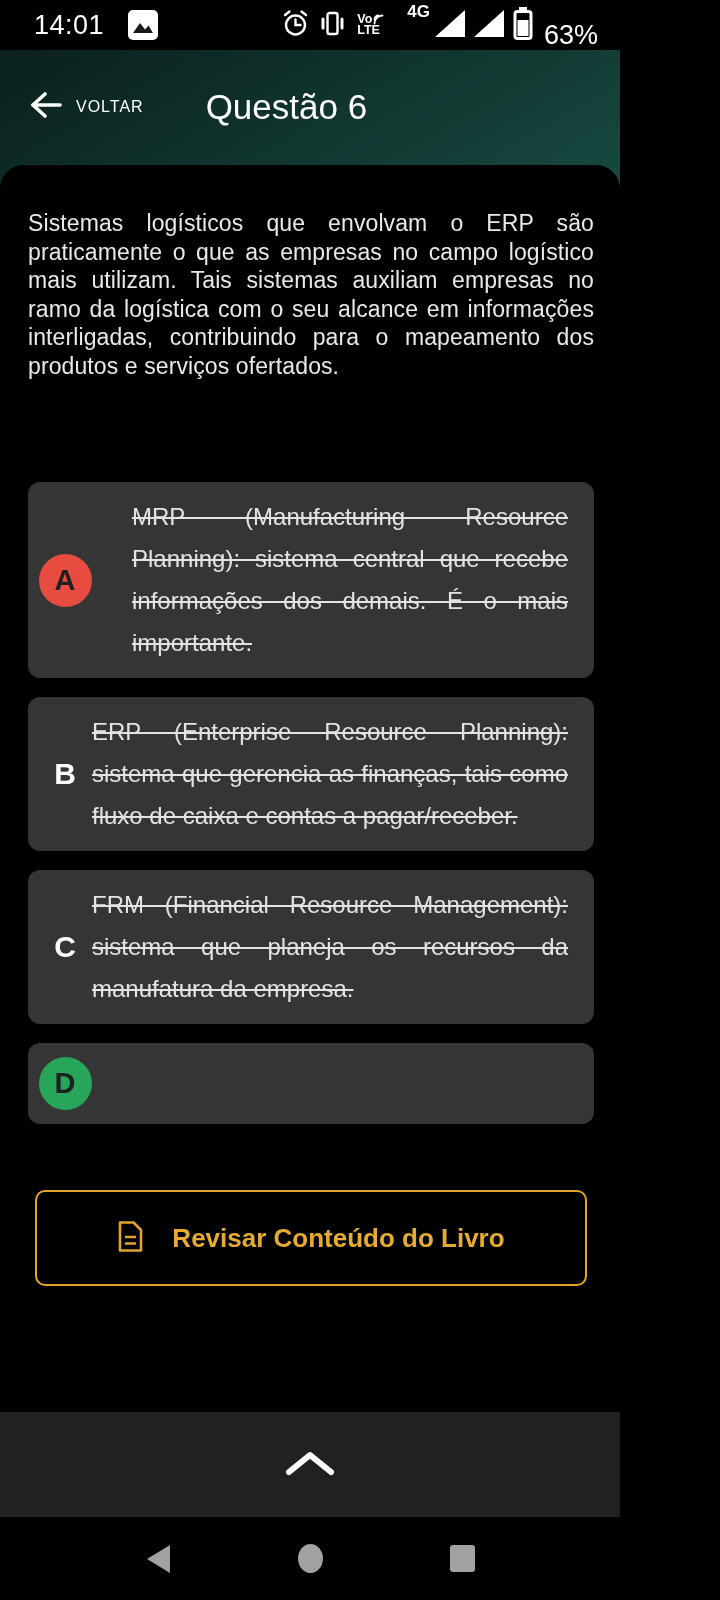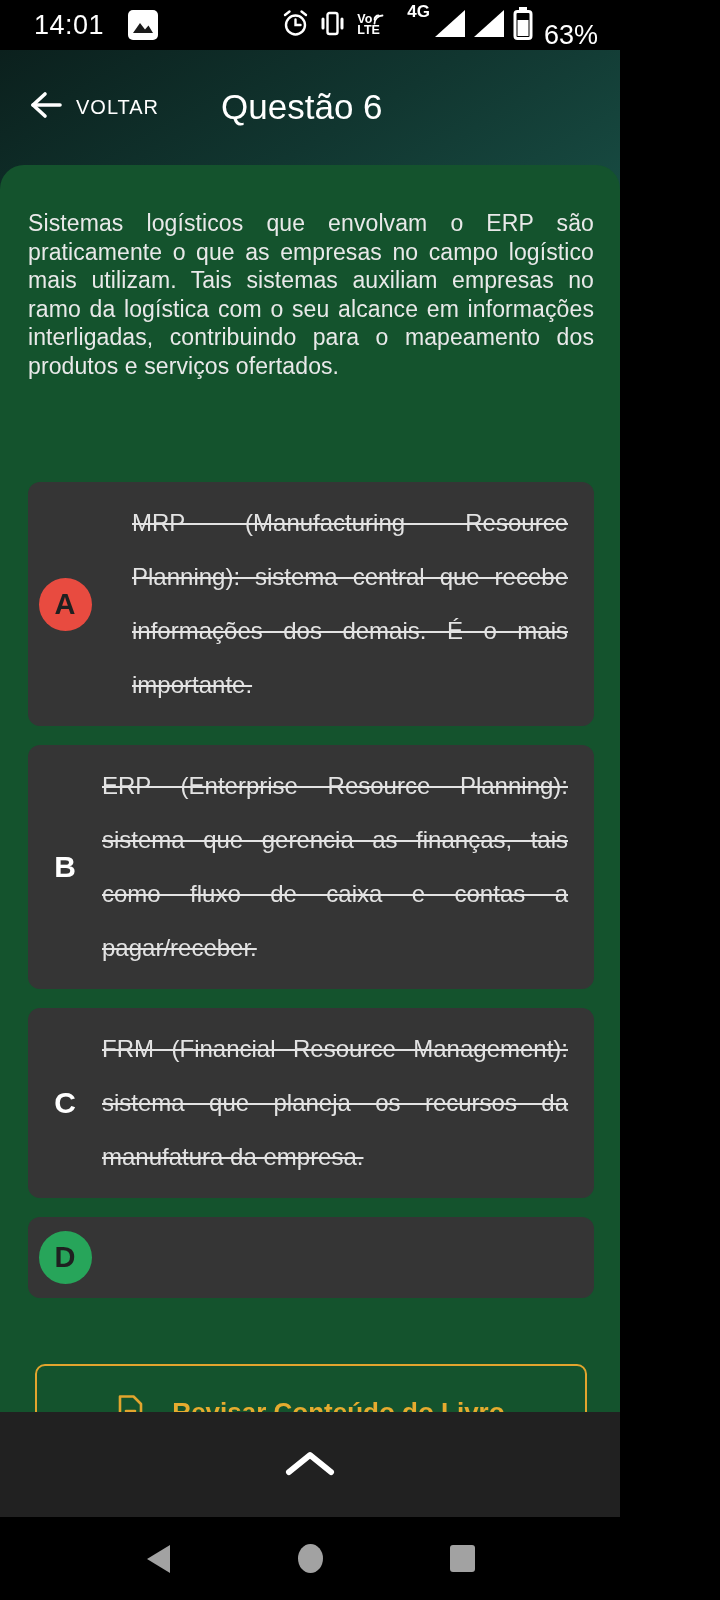--- a/index.html
+++ b/index.html
@@ -23,26 +23,26 @@
   .volte .vo-row { display:flex; align-items:flex-start; gap:1px; }
   .batt-pct { font-size:27px; font-weight:400; margin-left:2px;margin-top:20px; }
 
   
   .app-header {
     height:139px; flex:0 0 auto;
     background:linear-gradient(150deg,#0b201d 0%,#113630 55%,#174a41 100%);
     display:flex; align-items:flex-start; padding:28px 0 0 28px;
   }
   .back-btn { display:flex; align-items:center; gap:12px; color:#fff; cursor:pointer; height:58px; }
-  .back-label { font-size:20px; font-weight:400; letter-spacing:1px; }
+  .back-label { font-size:16px; font-weight:400; letter-spacing:1px; }
   .page-title { color:#fff; font-size:35px; font-weight:500; margin-left:62px; line-height:58px; }
 
   
   .content {
-    flex:1 1 auto; margin-top:-24px; background:#14532d;
+    flex:1 1 auto; margin-top:-24px; background:#000000;
     border-radius:24px 24px 0 0; padding:44px 26px 0 28px; overflow:hidden;
   }
   .q-par {
     color:#e9e9e9; font-size:23px; line-height:28.5px;
     text-align:justify; letter-spacing:.1px;
   }
   .q-par + .q-par { margin-top:26px; }
 
   .options { margin-top:102px; }
   .opt {
@@ -54,24 +54,24 @@
   }
   .badge-circle {
     width:53px; height:53px; border-radius:50%;
     display:flex; align-items:center; justify-content:center;
     font-size:29px; font-weight:600; color:#1f2020;
   }
   .badge-red   { background:#e84b40; }
   .badge-green { background:#27a55a; }
   .badge-plain { font-size:30px; font-weight:700; color:#fff; }
   .opt-text {
-    color:#e3e3e3; font-size:24px; line-height:54px; text-align:justify; flex:1;
+    color:#e3e3e3; font-size:24px; line-height:42px; text-align:justify; flex:1;
   }
   .opt.with-circle .opt-text { margin-left:40px; }
-  .opt.plain .opt-text { margin-left:10px; }
+  .opt.plain .opt-text { }
   .struck .opt-text { text-decoration:line-through; text-decoration-thickness:2px; }
 
   
   .review-btn {
     margin:66px 7px 0 7px; height:96px; border:2.5px solid #e2a52e; border-radius:10px;
     background:transparent; display:flex; align-items:center; justify-content:center; gap:28px;
     cursor:pointer;
   }
   .review-label { color:#e6ab2f; font-size:26px; font-weight:700; }
 

